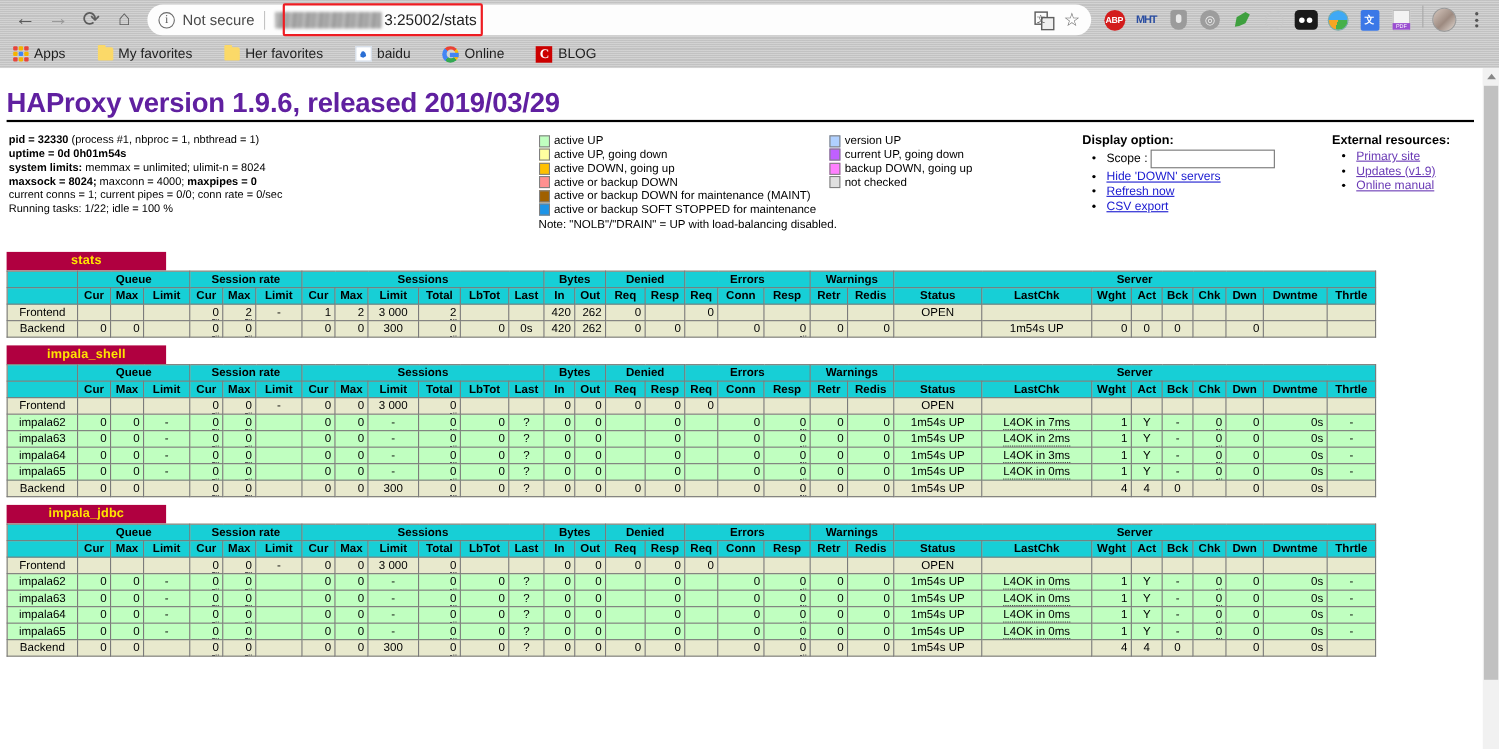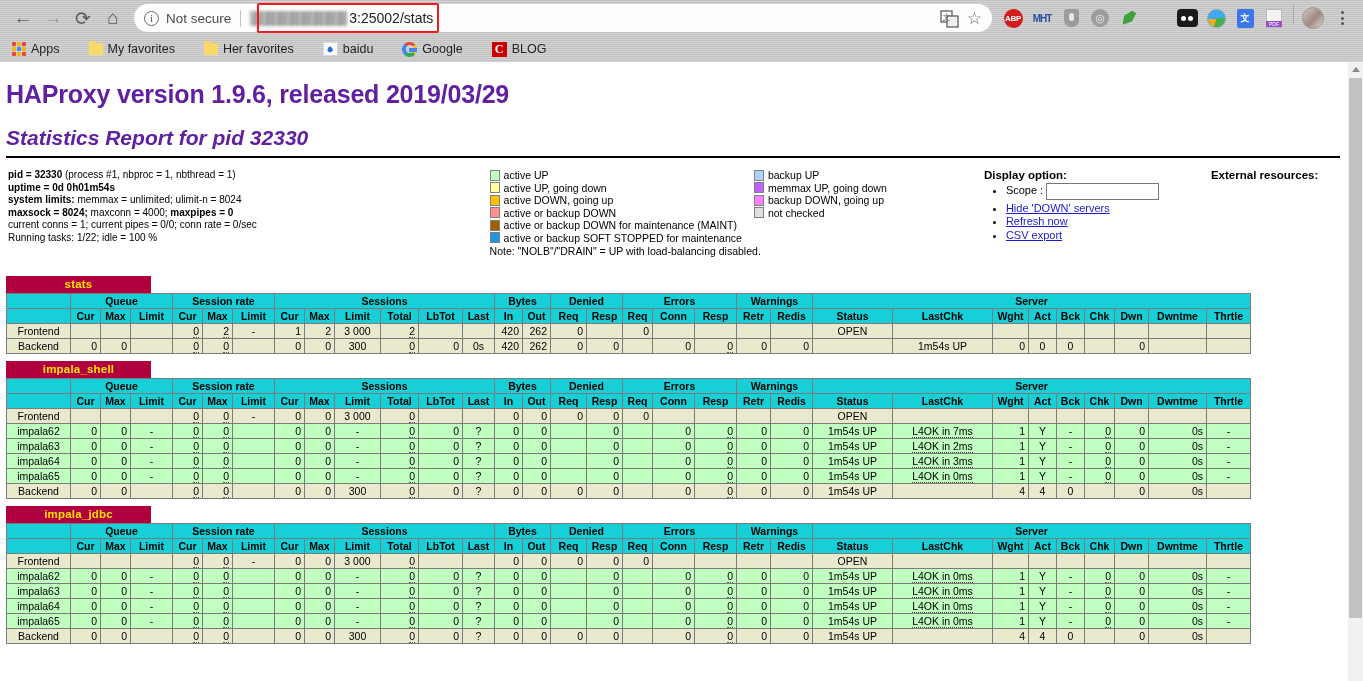--- a/index.html
+++ b/index.html
@@ -264,34 +264,33 @@
       <span>Her favorites</span>
     </div>
     <div class="bm">
       <span class="baidu-ic">
           <span class="baidu-paw"></span>
         </span>
       <span>baidu</span>
     </div>
     <div class="bm">
       <span class="g-ic"></span>
-      <span>Google</span>
+      <span>Online</span>
     </div>
     <div class="bm">
       <span class="c-ic">C</span>
       <span>BLOG</span>
     </div>
   </div>
 </div>
 
 <div class="page-viewport">
   <div class="page-content">
 
     <h1 class="hap">HAProxy version 1.9.6, released 2019/03/29</h1>
-    <h2 class="stats-report">Statistics Report for pid 32330</h2>
     <div class="hr-black"></div>
 
     <div class="info-region">
 
       <div class="proc-info">
         <div><b>pid = 32330</b><span> (process #1, nbproc = 1, nbthread = 1)</span></div>
         <div><b>uptime = 0d 0h01m54s</b></div>
         <div><b>system limits:</b><span> memmax = unlimited; ulimit-n = 8024</span></div>
         <div><b>maxsock = 8024;</b><span> maxconn = 4000;</span><b> maxpipes = 0</b></div>
         <div>current conns = 1; current pipes = 0/0; conn rate = 0/sec</div>
@@ -322,25 +321,25 @@
                 <span>active or backup DOWN for maintenance (MAINT)</span>
               </div>
             <div class="lg-row">
                 <span class="sw" style="background:#1c94e8"></span>
                 <span>active or backup SOFT STOPPED for maintenance</span>
               </div>
           </div>
           <div class="legend-col right">
             <div class="lg-row">
                 <span class="sw" style="background:#b0d0ff"></span>
-                <span>backup UP</span>
+                <span>version UP</span>
               </div>
             <div class="lg-row">
                 <span class="sw" style="background:#c060ff"></span>
-                <span>memmax UP, going down</span>
+                <span>current UP, going down</span>
               </div>
             <div class="lg-row">
                 <span class="sw" style="background:#ff80ff"></span>
                 <span>backup DOWN, going up</span>
               </div>
             <div class="lg-row">
                 <span class="sw" style="background:#e0e0e0"></span>
                 <span>not checked</span>
               </div>
           </div>
@@ -356,20 +355,25 @@
             <input class="scope-input" type="text" value="" style="">
           </li>
           <li><a href="#">Hide 'DOWN' servers</a></li>
           <li><a href="#">Refresh now</a></li>
           <li><a href="#">CSV export</a></li>
         </ul>
       </div>
 
       <div class="ext-res">
         <div class="opts-title">External resources:</div>
+        <ul>
+          <li><a href="#">Primary site</a></li>
+          <li><a href="#">Updates (v1.9)</a></li>
+          <li><a href="#">Online manual</a></li>
+        </ul>
       </div>
     </div>
 
     <div id="proxy-tables">
         <div class="proxy-block">
           <div class="proxy-title">stats</div>
           <table class="stat">
             <colgroup>
               <col style="width: 64px;">
               <col style="width: 30px;">

